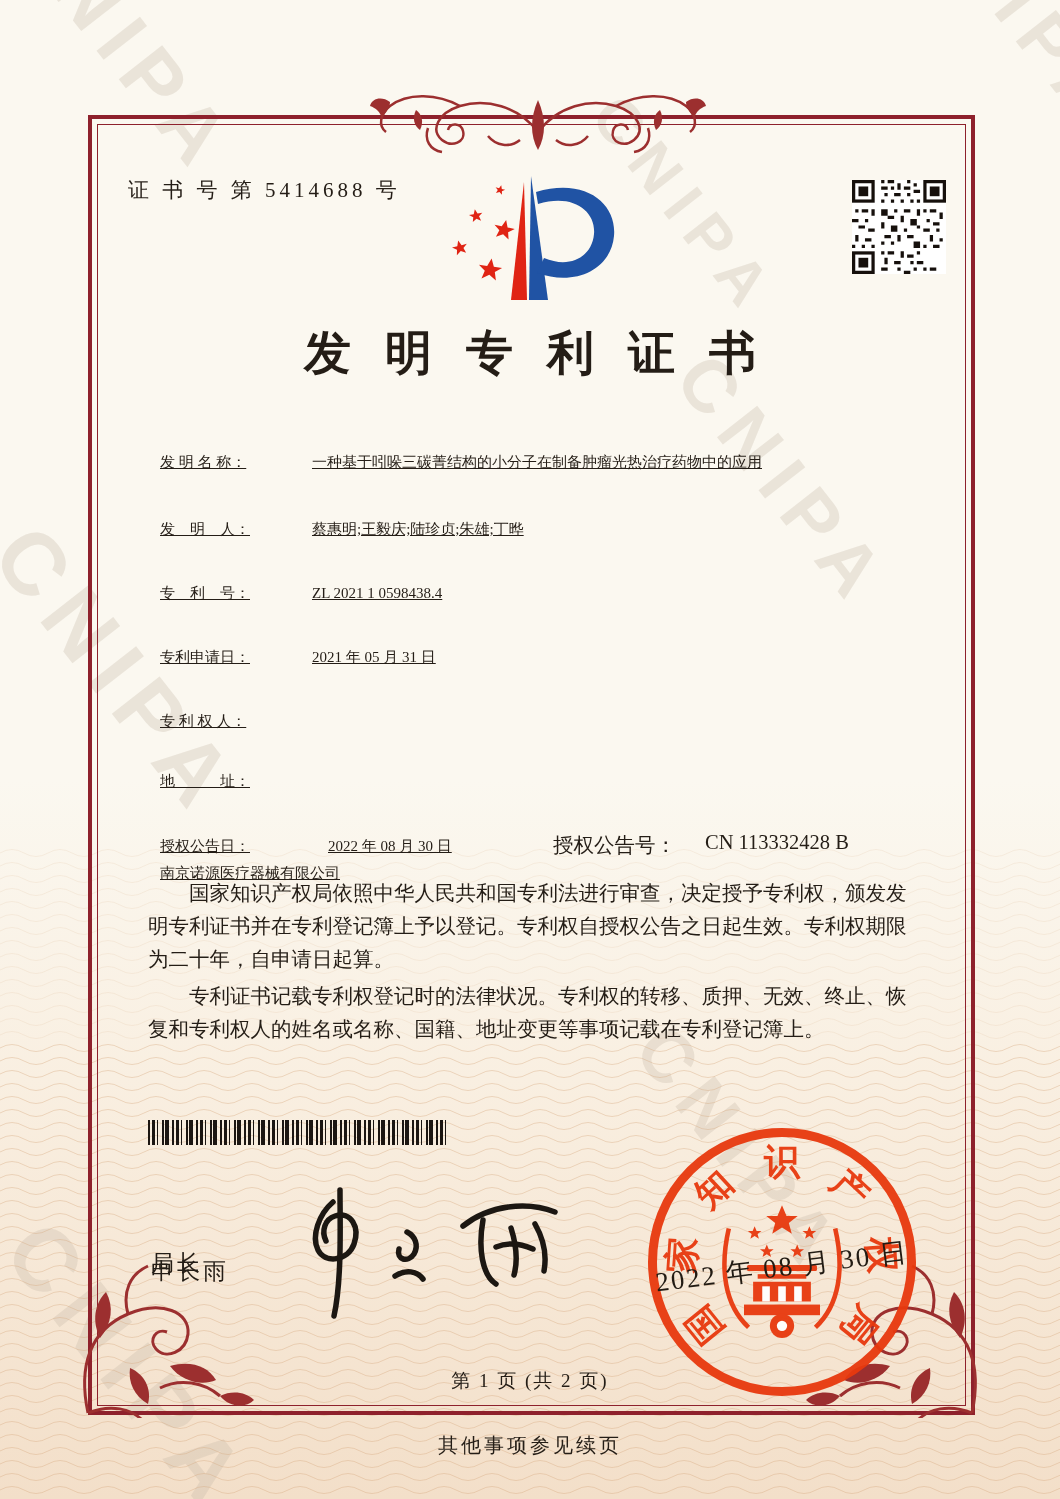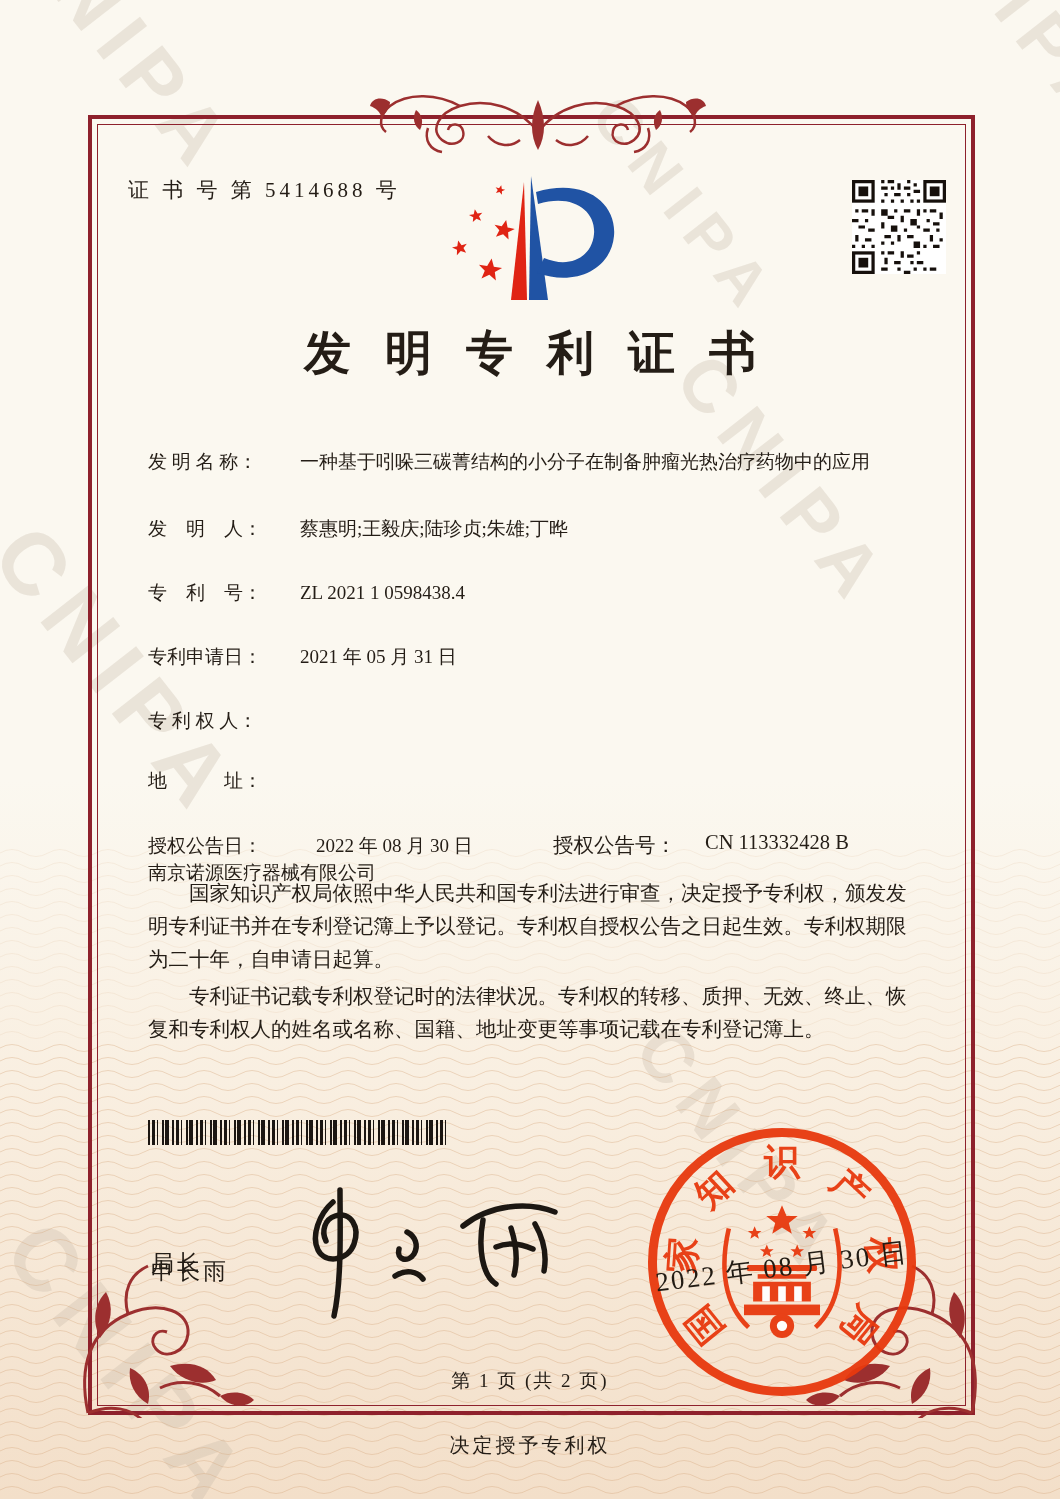--- a/index.html
+++ b/index.html
@@ -26,21 +26,21 @@
     border:1.5px solid #8e212c;
   }
   .certno{
     position:absolute;left:128px;top:176px;font-size:21px;letter-spacing:4px;
   }
   .title{
     position:absolute;left:0;top:322px;width:1060px;text-align:center;
     font-size:47px;font-weight:600;letter-spacing:34px;padding-left:34px;box-sizing:border-box;
     margin:0;
   }
-  .field{position:absolute;left:148px;font-size:19px;line-height:30px;display:flex;}
+  .field{position:absolute;left:160px;font-size:15px;line-height:30px;display:flex;text-decoration:underline;}
   .field .lab{flex:0 0 152px;white-space:nowrap;}
   .field .val{width:645px;}
   .grant-no{position:absolute;left:553px;top:831px;font-size:20.5px;display:flex;}
   .paras{position:absolute;left:148px;top:877px;width:778px;font-size:20.5px;line-height:33px;}
   .paras p{margin:0 0 4px 0;text-indent:2em;}
   .barcode{
     position:absolute;left:148px;top:1120px;width:298px;height:25px;
     background:repeating-linear-gradient(90deg,
       #1c1612 0 2px,transparent 2px 4px,
       #1c1612 4px 7px,transparent 7px 9px,
@@ -281,13 +281,13 @@
     </g>
     <g stroke="#e8390e" stroke-width="3" fill="none">
       <path d="M15,28 C9,54 12,78 28,93"></path>
       <path d="M85,28 C91,54 88,78 72,93"></path>
     </g>
   </svg>
   <div class="seal-date">2022 年 08 月 30 日</div>
 </div>
 
 <div class="pageinfo">第 1 页 (共 2 页)</div>
-<div class="footnote">决定授予专利权</div>
+<div class="footnote">其他事项参见续页</div>
 
 </body></html>

